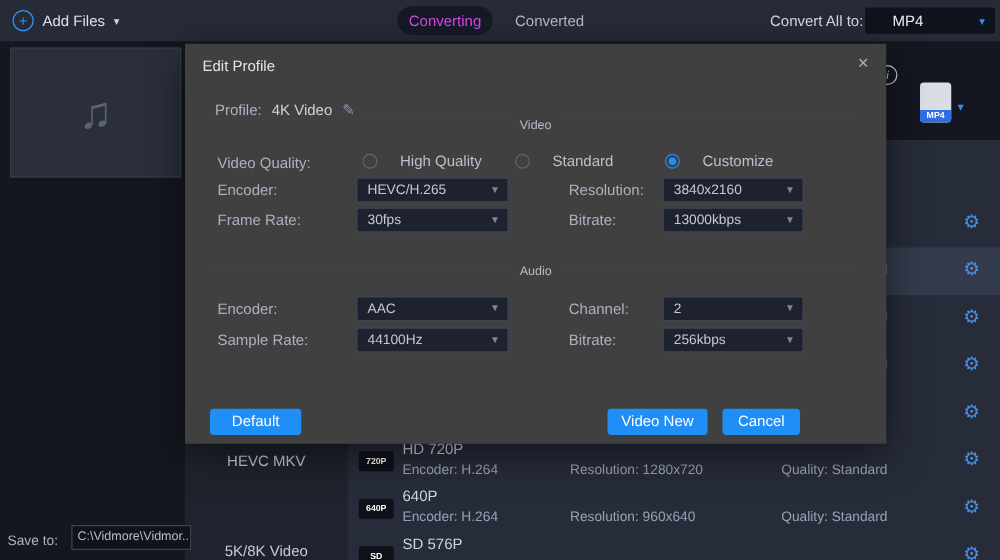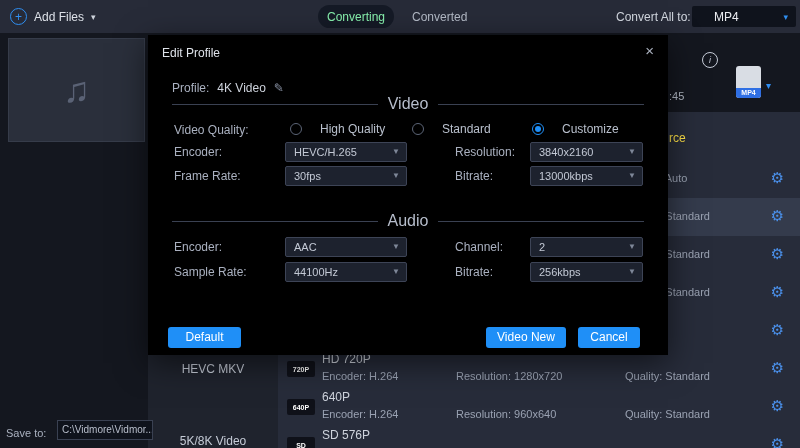--- a/index.html
+++ b/index.html
@@ -6,21 +6,21 @@
   .app{position:relative;width:800px;height:448px;overflow:hidden;background:#14171f;
        font-family:"Liberation Sans",sans-serif;-webkit-font-smoothing:antialiased;}
   
   .topbar{position:absolute;left:0;top:0;width:800px;height:33px;background:#272b38;z-index:3;}
   .addfiles{position:absolute;left:10px;top:0;height:33px;display:flex;align-items:center;gap:7px;
             color:#dde1e8;font-size:12px;cursor:default;}
   .plus-circle{width:15px;height:15px;border-radius:50%;border:1.5px solid #2f8ff2;color:#2f8ff2;
                display:flex;align-items:center;justify-content:center;font-size:12px;line-height:1;}
   .small-caret{font-size:9px;color:#cfd4dd;}
   .tab-converting{position:absolute;left:318px;top:5px;width:76px;height:23px;border-radius:12px;
-                  background:#151a26;color:#86efac;font-size:12px;display:flex;align-items:center;justify-content:center;}
+                  background:#151a26;color:#d946ef;font-size:12px;display:flex;align-items:center;justify-content:center;}
   .tab-converted{position:absolute;left:412px;top:5px;height:23px;display:flex;align-items:center;
                  color:#b3bac6;font-size:12px;}
   .convert-all-label{position:absolute;left:616px;top:0;height:33px;display:flex;align-items:center;
                      color:#d3d8e0;font-size:12px;}
   .convert-all-box{position:absolute;left:692px;top:6px;width:104px;height:21px;background:#0f131c;
                    border-radius:2px;color:#eceef2;font-size:12px;display:flex;align-items:center;
                    padding-left:22px;box-sizing:border-box;}
   .convert-all-box .blue-caret{margin-left:auto;margin-right:8px;color:#2f8ff2;font-size:9px;}
   
   .thumb{position:absolute;left:8px;top:38px;width:137px;height:104px;background:#2a2f3b;
@@ -48,29 +48,29 @@
   .prow .ftitle{position:absolute;left:44px;top:2px;font-size:12px;color:#ced3dc;}
   .prow .enc{position:absolute;left:44px;top:20px;font-size:11px;color:#9aa2b2;}
   .prow .res{position:absolute;left:178px;top:20px;font-size:11px;color:#9aa2b2;}
   .prow .qual{position:absolute;left:347px;top:20px;font-size:11px;color:#9aa2b2;}
   
   .saveto-label{position:absolute;left:6px;top:427px;font-size:11px;color:#aab1bf;z-index:2;}
   .saveto-input{position:absolute;left:57px;top:420px;width:96px;height:20px;background:#0f131c;
                 border:1px solid #3a4152;box-sizing:border-box;color:#b9bfcc;font-size:10px;line-height:18px;
                 padding:0 4px;white-space:nowrap;overflow:hidden;z-index:2;}
   
-  .dialog{position:absolute;left:148px;top:35px;width:520px;height:320px;background:#000000;z-index:10;
-          box-shadow:0 8px 30px rgba(0,0,0,.55);font-size:12px;}
+  .dialog{position:absolute;left:148px;top:35px;width:520px;height:320px;background:#404040;z-index:10;
+          box-shadow:0 8px 30px rgba(0,0,0,.55);font-size:12px;padding-left:41px;}
   .dlg-title{position:absolute;left:14px;top:11px;font-size:12px;color:#dfe3ea;}
   .dlg-close{position:absolute;right:14px;top:7px;font-size:15px;color:#aab1bf;}
   .profile-row{position:absolute;left:24px;top:46px;color:#aab1c0;display:flex;align-items:center;gap:8px;}
   .profile-row .pval{color:#ced3dc;}
   .profile-row .edit{color:#8a93a6;font-size:12px;}
-  .section{position:absolute;left:24px;right:24px;display:flex;align-items:center;gap:10px;
-           color:#b6bdcb;font-size:16px;}
+  .section{position:absolute;left:24px;right:24px;display:flex;align-items:flex-start;gap:10px;
+           color:#b6bdcb;font-size:10px;}
   .section::before,.section::after{content:"";flex:1;height:1px;background:#3a4152;}
   .section.video{top:60px;}
   .section.audio{top:177px;}
   .vq-label{position:absolute;left:26px;top:88px;color:#aab1c0;}
   .radio-opt{position:absolute;top:87px;display:flex;align-items:center;gap:18px;color:#b9c0cd;}
   .radio-opt.o1{left:142px;} .radio-opt.o2{left:264px;} .radio-opt.o3{left:384px;}
   .radio{width:12px;height:12px;border-radius:50%;border:1px solid #5c6577;box-sizing:border-box;position:relative;}
   .radio.checked{border-color:#1f8ff7;}
   .radio.checked::after{content:"";position:absolute;inset:2px;border-radius:50%;background:#1f8ff7;}
   .frow{position:absolute;left:0;right:0;height:20px;}

